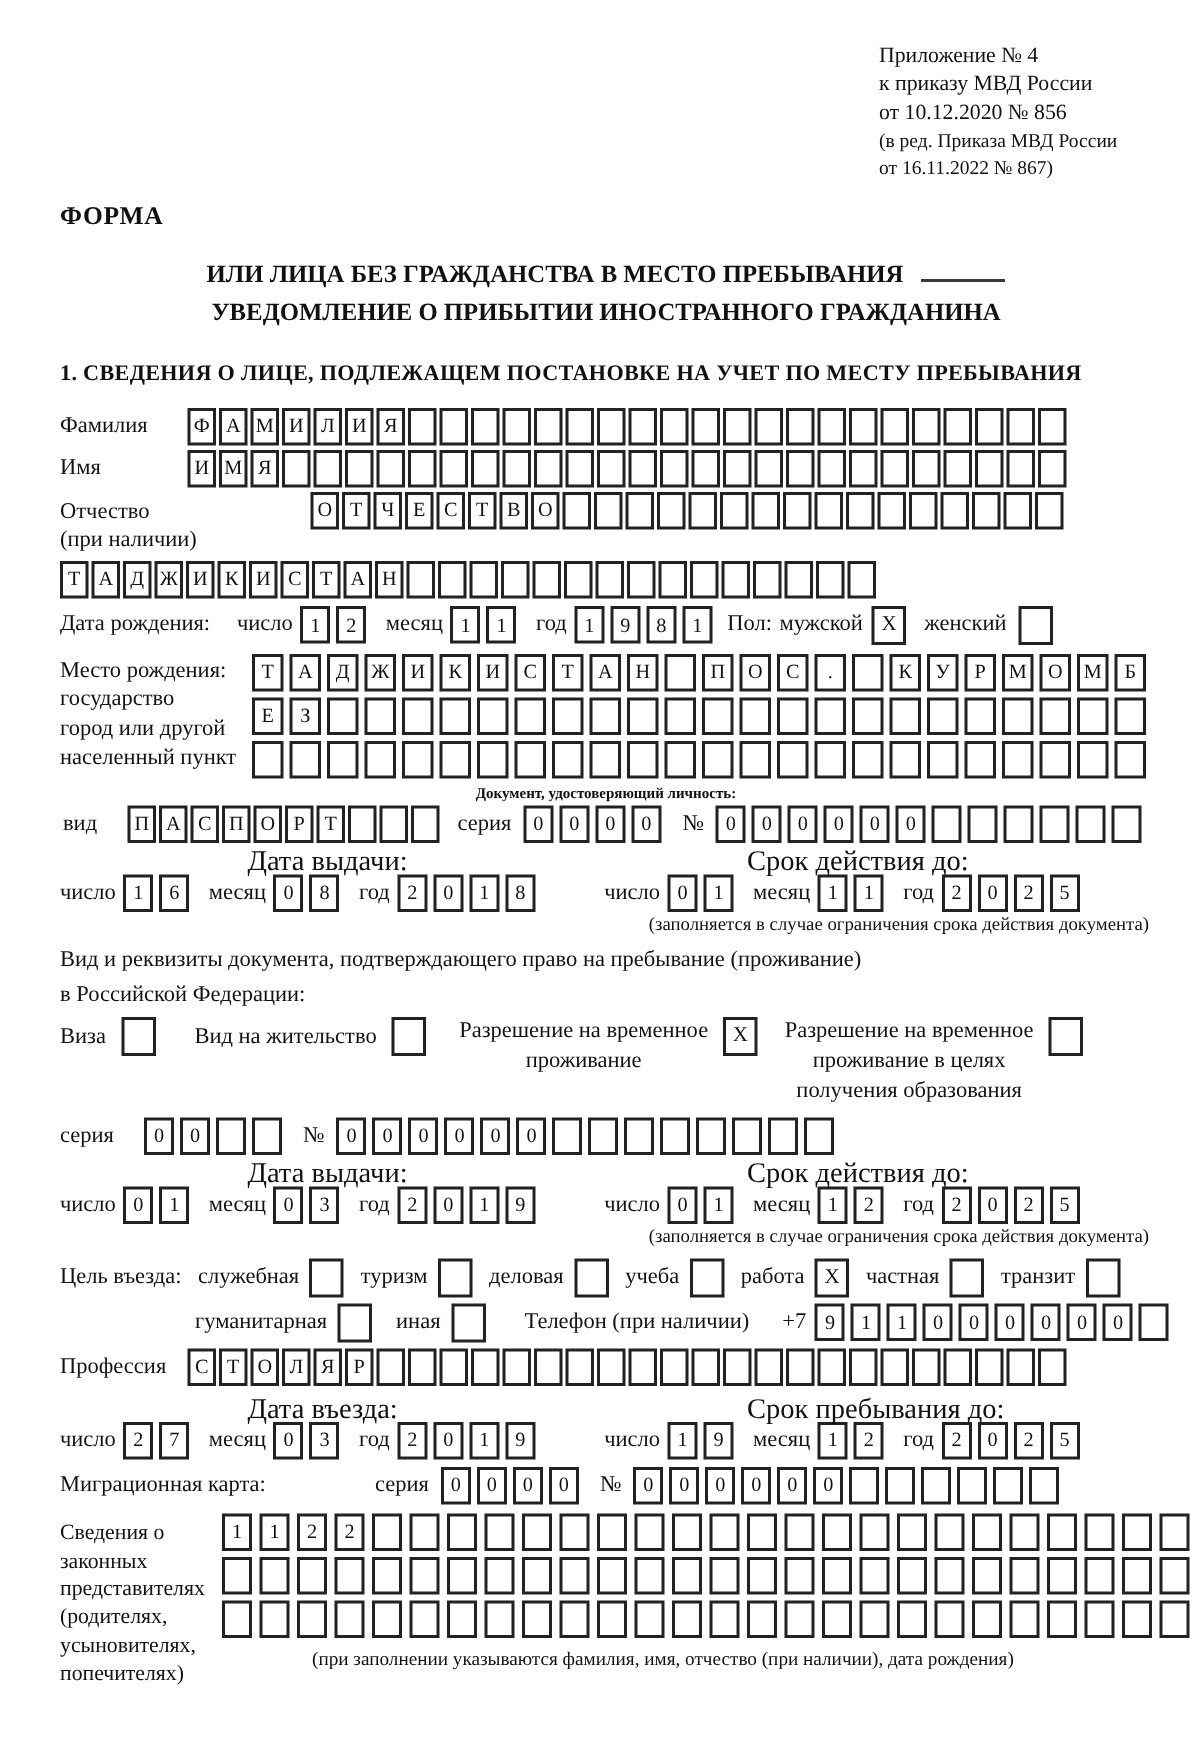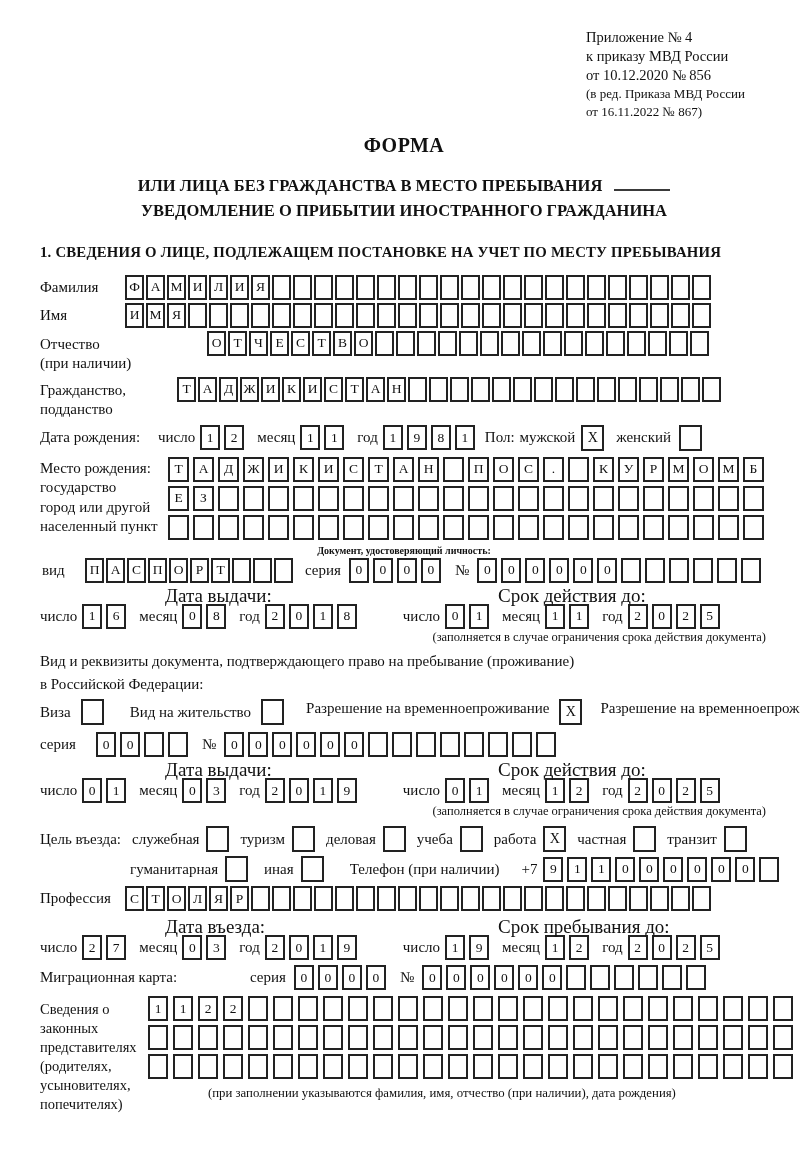--- a/index.html
+++ b/index.html
@@ -7,21 +7,21 @@
   body {
     width:800px; height:1163px; overflow:hidden;
     color:#111; font-family:"Liberation Serif", serif;
     position:relative;
   }
   .page { padding:28px 32px 0 40px; }
 
   
   .appendix { margin-left:546px; font-size:14.5px; line-height:1.32; }
   .appendix .small { font-size:13px; }
-  .forma { text-align:center; font-weight:bold; font-size:20px; margin-top:14px; letter-spacing:.5px; }
+  .forma { text-align:left; font-weight:bold; font-size:17px; margin-top:14px; letter-spacing:.5px; }
 
   
   .title { text-align:center; font-weight:bold; font-size:16.5px; line-height:1.55; margin-top:16px; }
   .uline { display:inline-block; width:56px; border-bottom:2.5px solid #3a3a3a; margin-left:12px; vertical-align:baseline; }
   .section { font-weight:bold; font-size:14.8px; margin-top:20px; letter-spacing:.2px; }
 
   
   .row { display:flex; align-items:flex-start; margin-top:3px; }
   .lbl { font-size:15px; padding-top:4px; flex:none; }
   .lblcol { display:flex; flex-direction:column; font-size:15px; padding-top:4px; flex:none; line-height:1.3; }
@@ -54,21 +54,21 @@
   .dg .dlabel:first-child { padding-left:0; }
   .dg-right { margin-left:42px; }
   .dates { margin-top:1px; }
 
   .note-r { text-align:right; font-size:12.5px; margin-top:1px; padding-right:2px; }
   .para { font-size:15px; margin-top:6px; line-height:1.35; }
 
   
   .optrow { display:flex; align-items:flex-start; margin-top:5px; font-size:15px; }
   .optlbl { padding-top:5px; flex:none; }
-  .optstack { display:flex; text-align:center; line-height:1.32; flex:none; }
+  .optstack { display:flex; flex-direction:column; text-align:center; line-height:1.32; flex:none; }
   .optrow .checkbox { margin-left:10px; }
 
   
   .prow { display:flex; align-items:center; margin-top:7px; font-size:15px; }
   .prow .plbl { margin-left:11px; flex:none; }
   .prow .plbl.first { margin-left:0; }
   .prow .checkbox { margin-left:7px; }
 
   .bp-rows > .cells { margin-bottom:4px; }
   .reps-col > .cells { margin-bottom:4px; }
@@ -189,24 +189,20 @@
         <span class="cell"></span>
         <span class="cell"></span>
         <span class="cell"></span>
         <span class="cell"></span>
         <span class="cell"></span>
         <span class="cell"></span>
       </span>
   </div>
 
   <div class="row">
-    <span class="lblcol w137">
-      <span>Гражданство,</span>
-      <span>подданство</span>
-    </span>
     <span class="cells">
         <span class="cell filled">Т</span>
         <span class="cell filled">А</span>
         <span class="cell filled">Д</span>
         <span class="cell filled">Ж</span>
         <span class="cell filled">И</span>
         <span class="cell filled">К</span>
         <span class="cell filled">И</span>
         <span class="cell filled">С</span>
         <span class="cell filled">Т</span>

